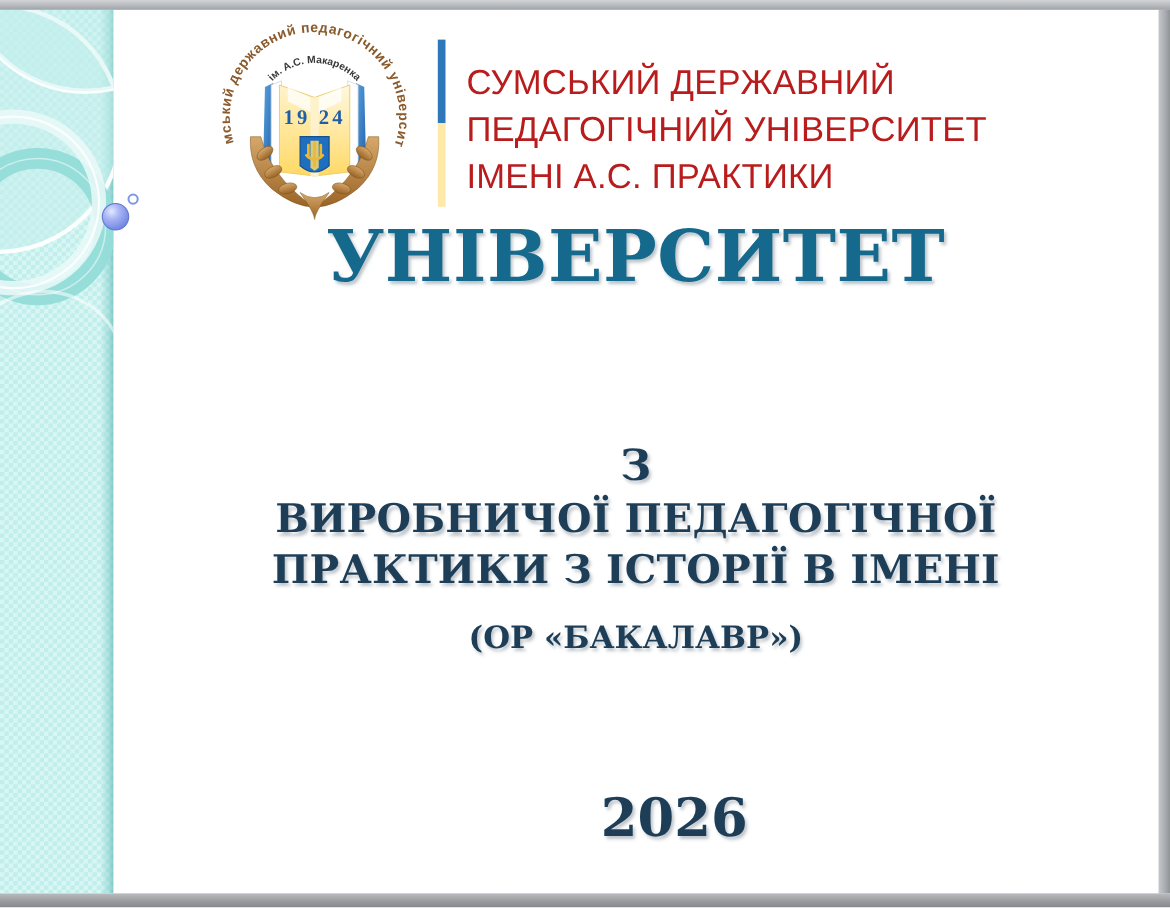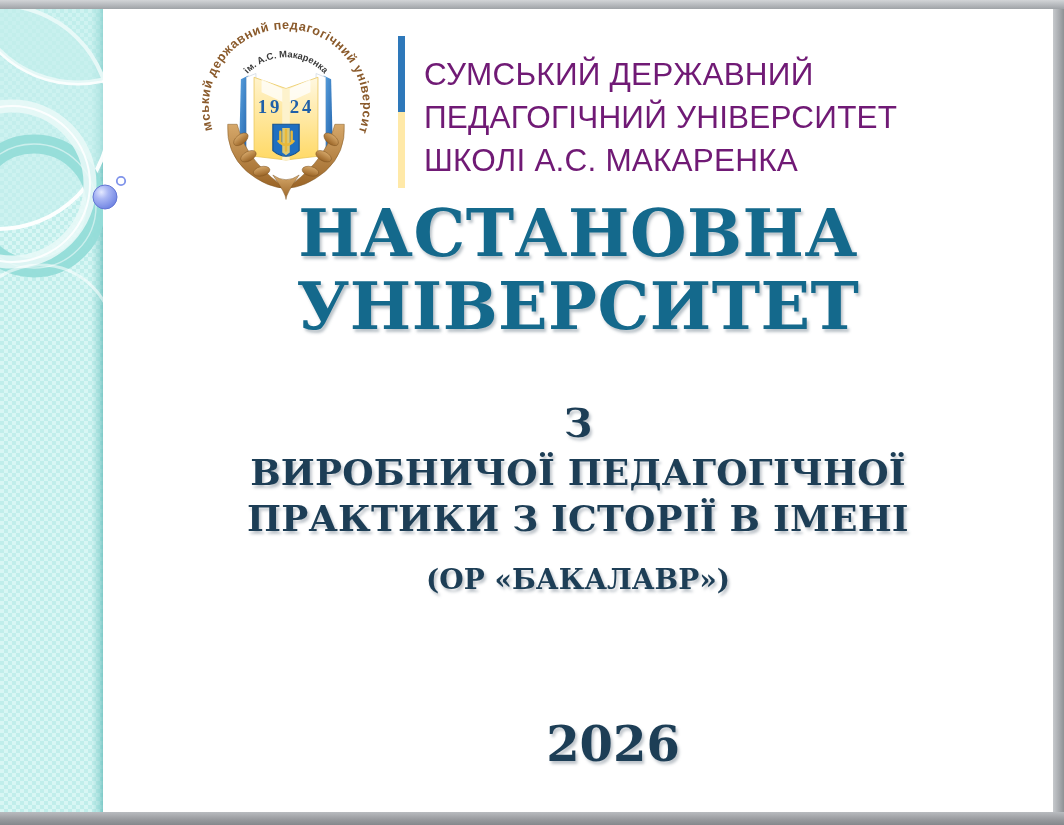--- a/index.html
+++ b/index.html
@@ -99,21 +99,21 @@
 
   #uni-name {
     position: absolute;
     left: 232px;
     top: 36px;
     width: 500px;
     font-family: "Liberation Sans", sans-serif;
     font-size: 31.5px;
     line-height: 43px;
     letter-spacing: .2px;
-    color: #701a75;
+    color: #b91c1c;
     font-weight: 400;
     white-space: nowrap;
   }
   #uni-name div { white-space: nowrap; }
 
   
   #title-main {
     position: absolute;
     left: 103px;
     top: 188px;
@@ -279,26 +279,25 @@
       </svg>
 
       <div id="flag-divider">
         <div class="flag-blue"></div>
         <div class="flag-yellow"></div>
       </div>
 
       <div id="uni-name">
         <div>СУМСЬКИЙ ДЕРЖАВНИЙ</div>
         <div>ПЕДАГОГІЧНИЙ УНІВЕРСИТЕТ</div>
-        <div>ШКОЛІ А.С. МАКАРЕНКА</div>
+        <div>ІМЕНІ А.С. ПРАКТИКИ</div>
       </div>
     </div>
 
     <div id="title-main">
-      <div>НАСТАНОВНА</div>
       <div>УНІВЕРСИТЕТ</div>
     </div>
 
     <div id="subtitle-block">
       <div class="sub-z">З</div>
       <div class="sub-line">ВИРОБНИЧОЇ ПЕДАГОГІЧНОЇ</div>
       <div class="sub-line">ПРАКТИКИ З ІСТОРІЇ В ІМЕНІ</div>
       <div class="sub-degree">(ОР «БАКАЛАВР»)</div>
     </div>
 

